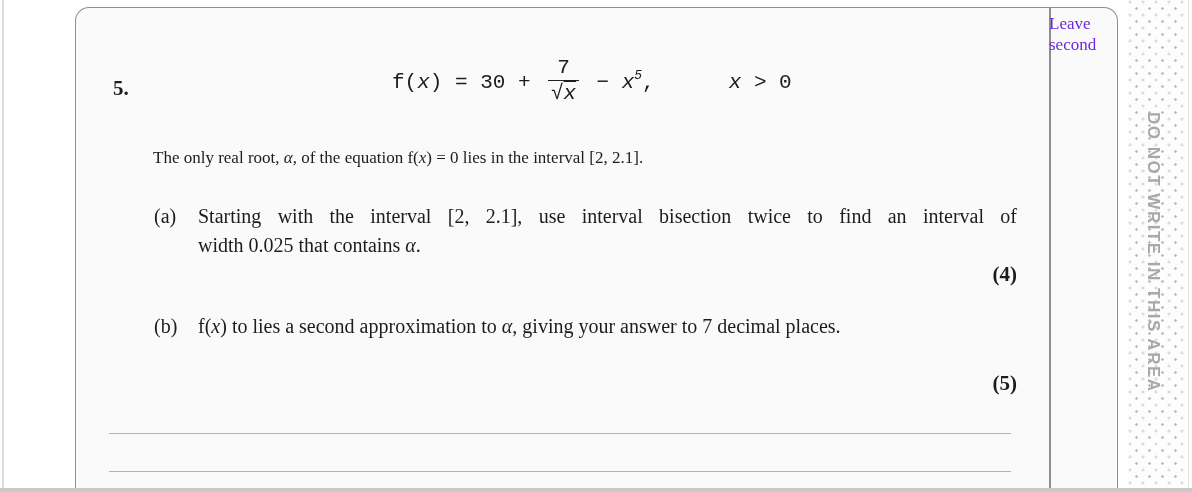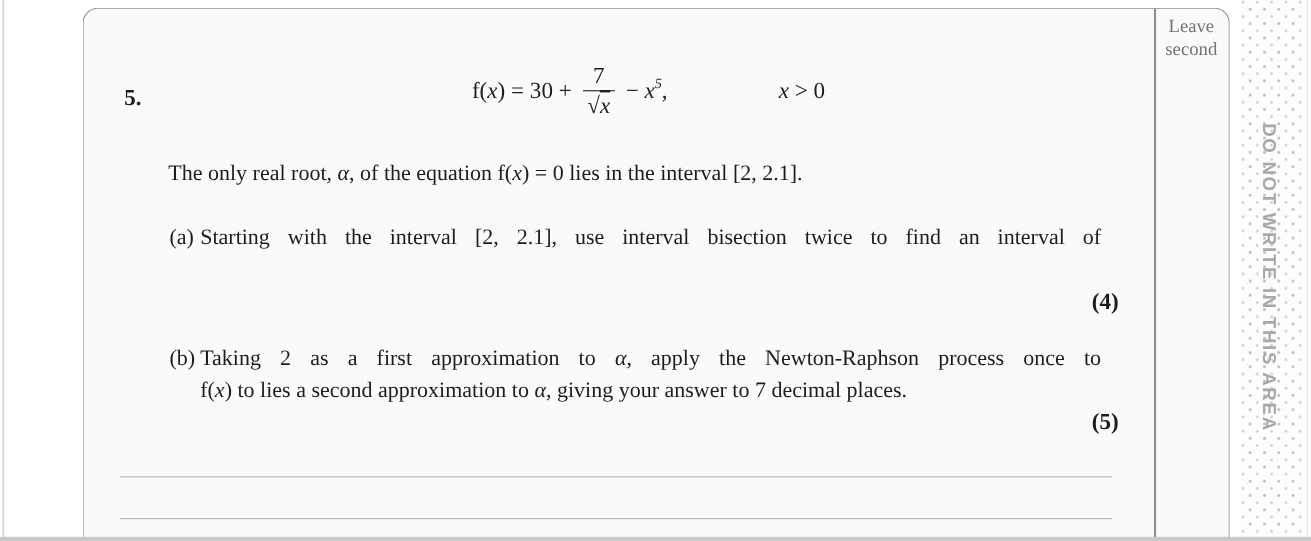--- a/index.html
+++ b/index.html
@@ -19,44 +19,44 @@
     position:absolute; left:75px; top:7px; width:1043px; height:485px;
     background:#fafafa;
     border:1.6px solid #8f8f8f; border-bottom:none;
     border-radius:14px 14px 0 0;
   }
   .question-number {
     position:absolute; left:37px; top:68px;
     font-size:21px; font-weight:bold;
   }
   .formula-row {
-    position:absolute; left:353px; top:50px;
-    font-size:21px; white-space:nowrap;
+    position:absolute; left:316px; top:50px;
+    font-size:21px; white-space:nowrap;font-family:Liberation Mono, monospace;
   }
   .frac {
     display:inline-block; vertical-align:middle;
     text-align:center; margin:0 5px; position:relative; top:-2px;
   }
   .frac .num {
     display:block; padding:0 9px 1px;
     border-bottom:1.6px solid #222;
   }
   .frac .den { display:block; padding-top:1px; }
   .ol { text-decoration:overline; }
-  .condition { margin-left:101px; }
+  .condition { margin-left:74px; }
   .intro {
     position:absolute; left:77px; top:136px;
-    font-size:20px; line-height:28px;
+    font-size:17px; line-height:28px;
   }
   .part-label {
     position:absolute; left:78px;
     font-size:20px; line-height:28.5px;
   }
   .part-text {
-    position:absolute; left:106px; width:819px;
+    position:absolute; left:122px; width:819px;
     font-size:20px; line-height:28.5px;
   }
   .jline { text-align:justify; text-align-last:justify; }
   .part-a-label { top:194px; }
   .part-a-text  { top:194px; }
   .part-b-label { top:304px; }
   .part-b-text  { top:304px; }
   .marks {
     position:absolute; right:100px;
     font-size:21px; font-weight:bold;
@@ -68,21 +68,21 @@
     border-top:1.3px solid #b3b3b3;
   }
   .answer-line-1 { top:425px; }
   .answer-line-2 { top:463px; }
   .lb-separator {
     position:absolute; left:973px; top:0; bottom:0; width:1.6px;
     background:#8f8f8f;
   }
   .leave-blank {
     position:absolute; left:973px; right:0; top:5px;
-    text-align:center; font-size:17px; line-height:21px; color:#737373;
+    text-align:left; font-size:17px; line-height:21px; color:#6d28d9;
   }
   .dotted-margin {
     position:absolute; left:1128px; top:0; width:57px; height:492px;
     background-color:#fdfdfd;
     background-image:
       radial-gradient(circle, #bcbcbc 1px, transparent 1.5px),
       radial-gradient(circle, #d2d2d2 1px, transparent 1.5px);
     background-size:13px 13px, 13px 13px;
     background-position:2px 2px, 8.5px 8.5px;
   }
@@ -115,26 +115,26 @@
 
   <div class="formula-row">
     <span><span>f(</span><span class="it">x</span><span>) = 30 + </span></span><span class="frac"><span class="num">7</span><span class="den"><span>√</span><span class="ol it">x</span></span></span><span><span> − </span><span class="it">x</span><span class="sup">5</span><span>,</span></span><span class="condition"><span class="it">x</span><span> &gt; 0</span></span>
   </div>
 
   <div class="intro"><span>The only real root, </span><span class="it">α</span><span>, of the equation f(</span><span class="it">x</span><span>) = 0 lies in the interval [2, 2.1].</span></div>
 
   <div class="part-label part-a-label">(a)</div>
   <div class="part-text part-a-text">
     <div class="jline"><span>Starting with the interval [2, 2.1], use interval bisection twice to find an interval of</span></div>
+    <div><span>width 0.025 that contains </span><span class="it">α</span><span>.</span></div>
   </div>
   <div class="marks marks-a">(4)</div>
 
   <div class="part-label part-b-label">(b)</div>
   <div class="part-text part-b-text">
-    <div class="jline"><span>Taking 2 as a first approximation to </span><span class="it">α</span><span>, apply the Newton-Raphson process once to</span></div>
     <div><span>f(</span><span class="it">x</span><span>) to lies a second approximation to </span><span class="it">α</span><span>, giving your answer to 7 decimal places.</span></div>
   </div>
   <div class="marks marks-b">(5)</div>
 
   <div class="answer-line answer-line-1"></div>
   <div class="answer-line answer-line-2"></div>
 
   <div class="lb-separator"></div>
   <div class="leave-blank">
     <div>Leave</div>

